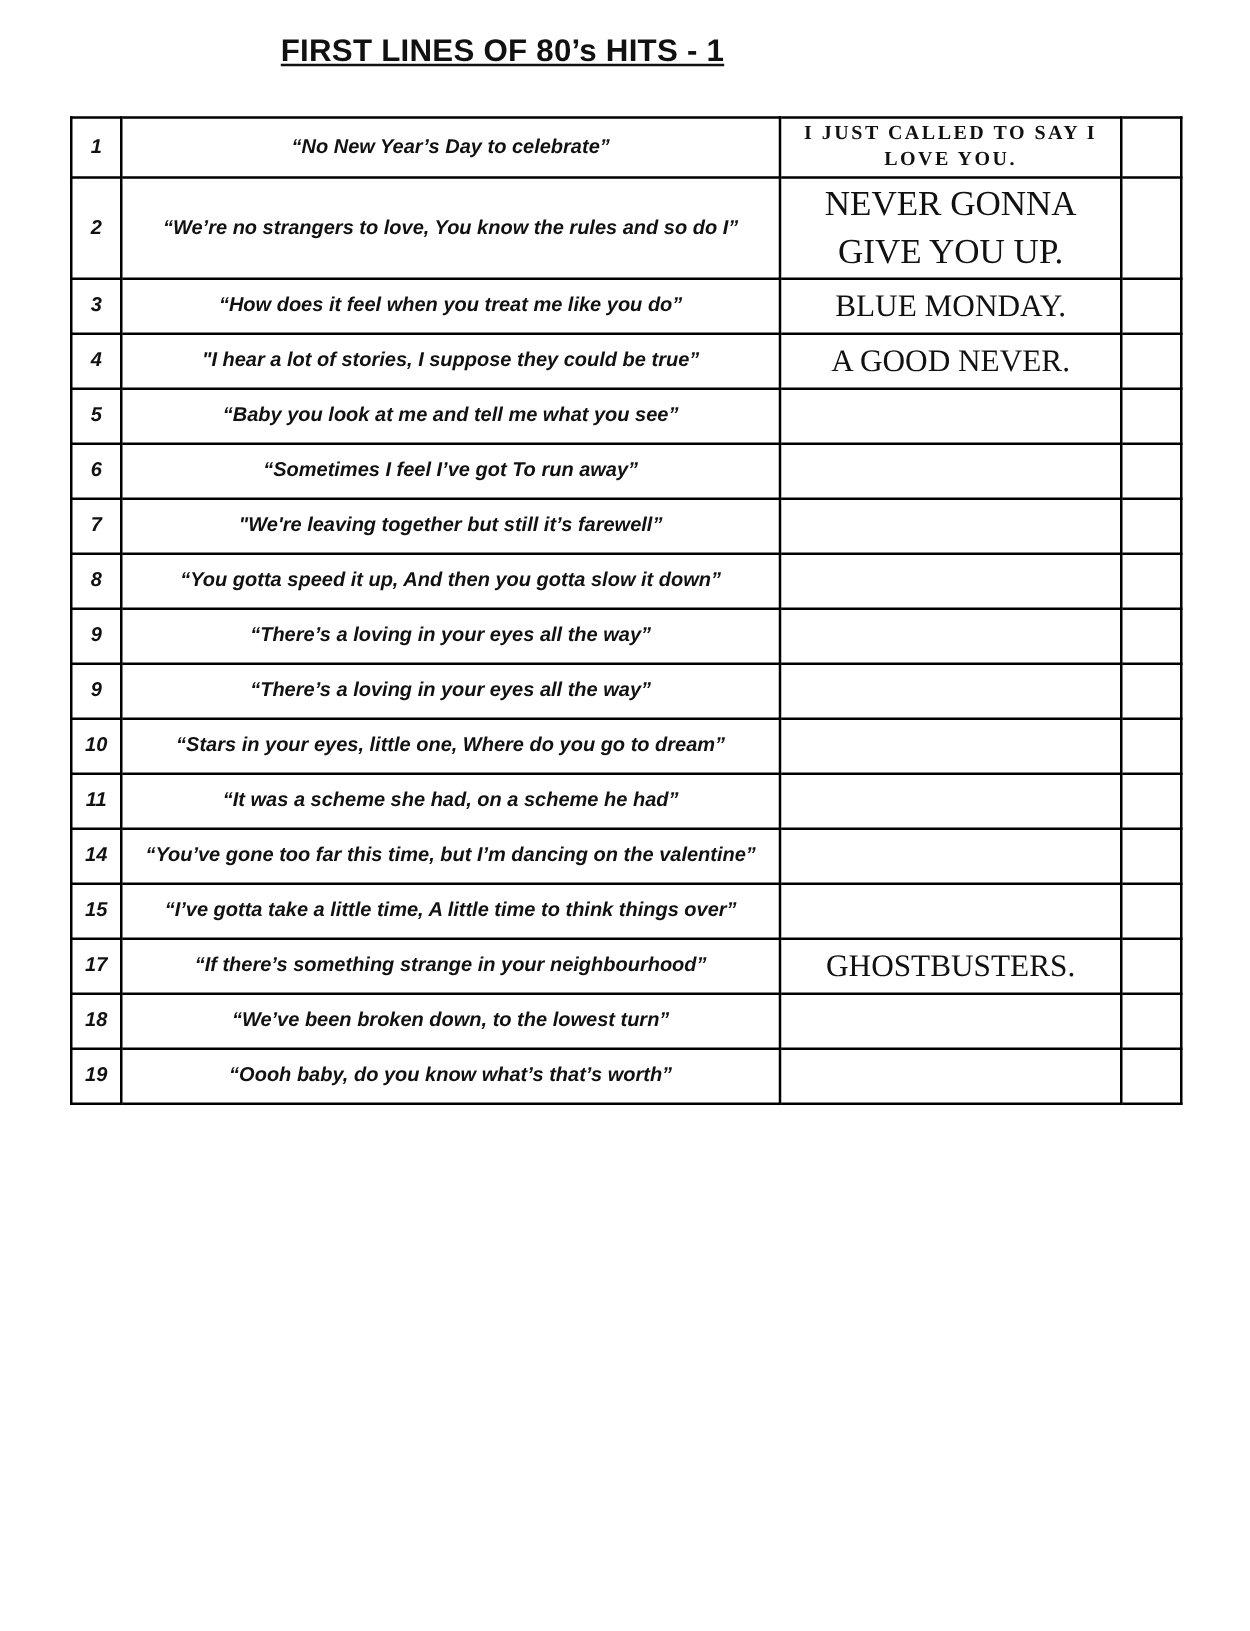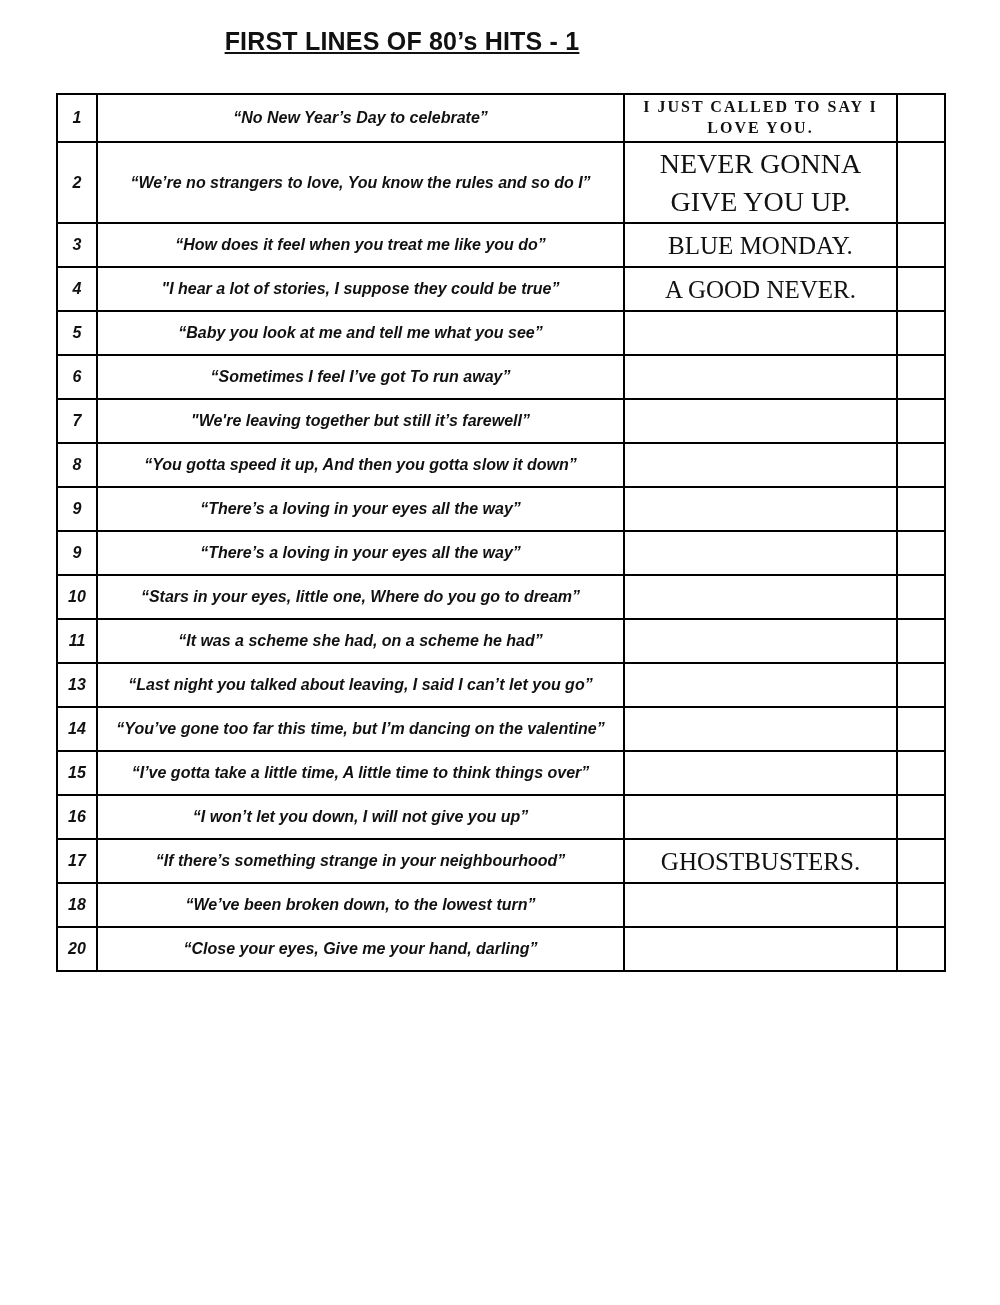--- a/index.html
+++ b/index.html
@@ -154,56 +154,44 @@
           <td class="answer"></td>
           <td></td>
         </tr>
         <tr>
           <td class="num">11</td>
           <td class="lyric">“It was a scheme she had, on a scheme he had”</td>
           <td class="answer"></td>
           <td></td>
         </tr>
         <tr>
-          <td class="num">13</td>
-          <td class="lyric">“Last night you talked about leaving, I said I can’t let you go”</td>
-          <td class="answer"></td>
-          <td></td>
-        </tr>
-        <tr>
           <td class="num">14</td>
           <td class="lyric">“You’ve gone too far this time, but I’m dancing on the valentine”</td>
           <td class="answer"></td>
           <td></td>
         </tr>
         <tr>
           <td class="num">15</td>
           <td class="lyric">“I’ve gotta take a little time, A little time to think things over”</td>
-          <td class="answer"></td>
-          <td></td>
-        </tr>
-        <tr>
-          <td class="num">16</td>
-          <td class="lyric">“I won’t let you down, I will not give you up”</td>
           <td class="answer"></td>
           <td></td>
         </tr>
         <tr>
           <td class="num">17</td>
           <td class="lyric">“If there’s something strange in your neighbourhood”</td>
           <td class="answer ans-large">GHOSTBUSTERS.</td>
           <td></td>
         </tr>
         <tr>
           <td class="num">18</td>
           <td class="lyric">“We’ve been broken down, to the lowest turn”</td>
           <td class="answer"></td>
           <td></td>
         </tr>
         <tr>
-          <td class="num">20</td>
-          <td class="lyric">“Close your eyes, Give me your hand, darling”</td>
+          <td class="num">19</td>
+          <td class="lyric">“Oooh baby, do you know what’s that’s worth”</td>
           <td class="answer"></td>
           <td></td>
         </tr>
       </tbody>
   </table>
 </div>
 
 </body></html>

